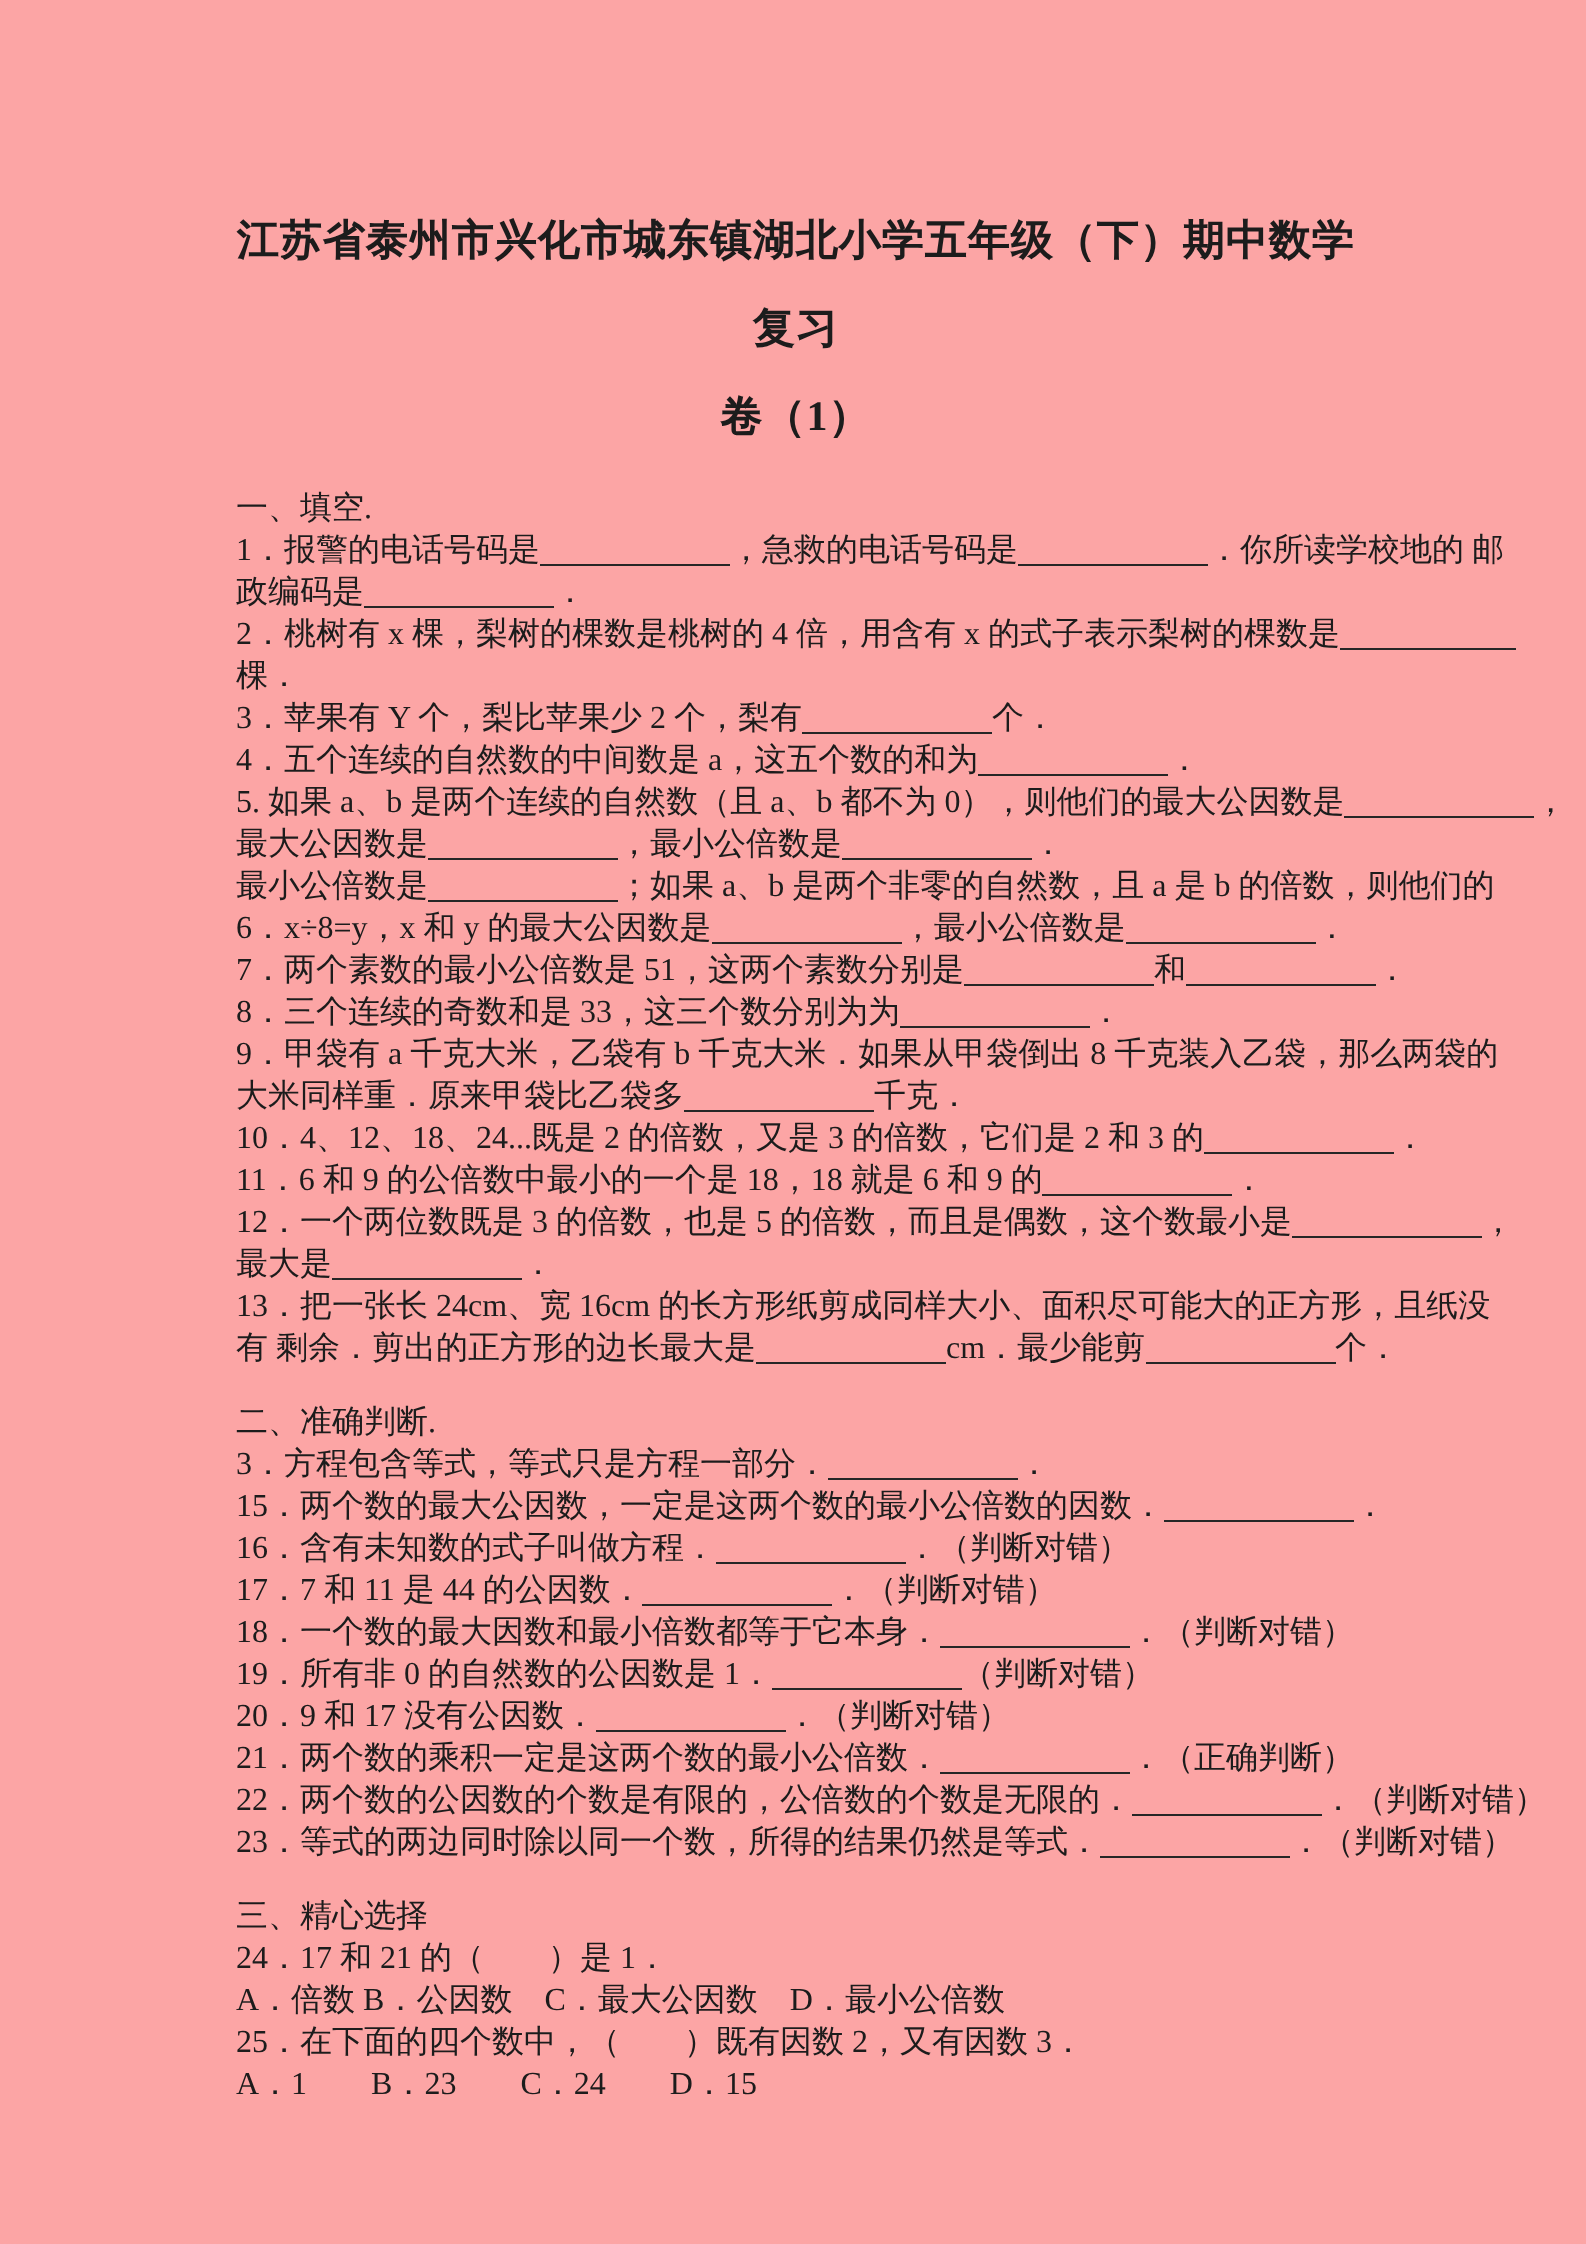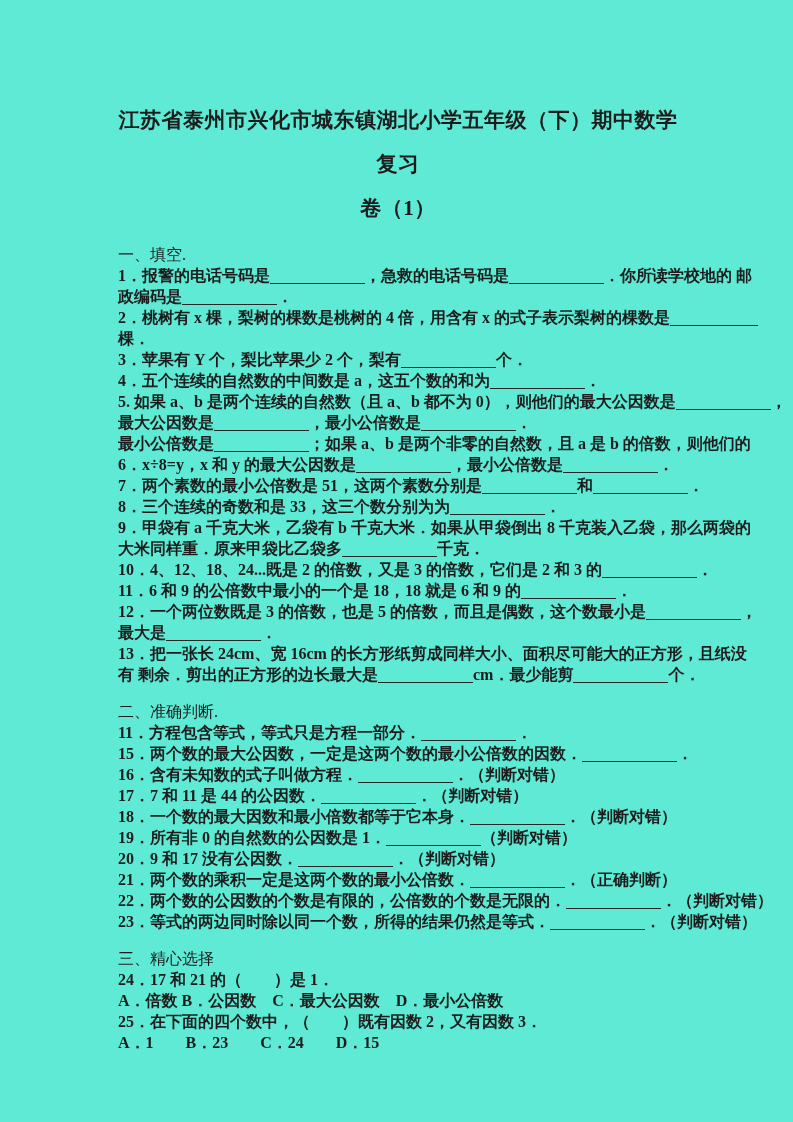--- a/index.html
+++ b/index.html
@@ -4,21 +4,21 @@
 <style>
   html, body {
     margin: 0;
     padding: 0;
     background: #ffffff;
   }
   .page {
     position: relative;
     width: 793px;
     height: 1122px;
-    background: #5eead4;
+    background: #fca5a5;
     font-family: "Liberation Serif", "DejaVu Serif", serif;
     color: #1c1c1c;
     overflow: hidden;
   }
   .content {
     position: absolute;
     left: 118px;
     top: 0;
     width: 560px;
   }
@@ -42,21 +42,20 @@
     white-space: nowrap;
   }
   .sec-heading:first-child {
     margin-top: 0;
   }
   .line {
     font-size: 16px;
     line-height: 21px;
     height: 21px;
     white-space: nowrap;
-    font-weight: bold;
   }
   .blank {
     display: inline-block;
     height: 14px;
     border-bottom: 1px solid #262626;
     vertical-align: -3px;
   }
 </style>
 </head>
 <body>
@@ -83,21 +82,21 @@
         <div class="line"><span>8．三个连续的奇数和是 33，这三个数分别为为</span><span class="blank" style="width: 95px;"></span><span>．</span></div>
         <div class="line"><span>9．甲袋有 a 千克大米，乙袋有 b 千克大米．如果从甲袋倒出 8 千克装入乙袋，那么两袋的</span></div>
         <div class="line"><span>大米同样重．原来甲袋比乙袋多</span><span class="blank" style="width: 95px;"></span><span>千克．</span></div>
         <div class="line"><span>10．4、12、18、24...既是 2 的倍数，又是 3 的倍数，它们是 2 和 3 的</span><span class="blank" style="width: 95px;"></span><span>．</span></div>
         <div class="line"><span>11．6 和 9 的公倍数中最小的一个是 18，18 就是 6 和 9 的</span><span class="blank" style="width: 95px;"></span><span>．</span></div>
         <div class="line"><span>12．一个两位数既是 3 的倍数，也是 5 的倍数，而且是偶数，这个数最小是</span><span class="blank" style="width: 95px;"></span><span>，</span></div>
         <div class="line"><span>最大是</span><span class="blank" style="width: 95px;"></span><span>．</span></div>
         <div class="line"><span>13．把一张长 24cm、宽 16cm 的长方形纸剪成同样大小、面积尽可能大的正方形，且纸没</span></div>
         <div class="line"><span>有 剩余．剪出的正方形的边长最大是</span><span class="blank" style="width: 95px;"></span><span>cm．最少能剪</span><span class="blank" style="width: 95px;"></span><span>个．</span></div>
         <div class="sec-heading">二、准确判断.</div>
-        <div class="line"><span>11．方程包含等式，等式只是方程一部分．</span><span class="blank" style="width: 95px;"></span><span>．</span></div>
+        <div class="line"><span>3．方程包含等式，等式只是方程一部分．</span><span class="blank" style="width: 95px;"></span><span>．</span></div>
         <div class="line"><span>15．两个数的最大公因数，一定是这两个数的最小公倍数的因数．</span><span class="blank" style="width: 95px;"></span><span>．</span></div>
         <div class="line"><span>16．含有未知数的式子叫做方程．</span><span class="blank" style="width: 95px;"></span><span>．（判断对错）</span></div>
         <div class="line"><span>17．7 和 11 是 44 的公因数．</span><span class="blank" style="width: 95px;"></span><span>．（判断对错）</span></div>
         <div class="line"><span>18．一个数的最大因数和最小倍数都等于它本身．</span><span class="blank" style="width: 95px;"></span><span>．（判断对错）</span></div>
         <div class="line"><span>19．所有非 0 的自然数的公因数是 1．</span><span class="blank" style="width: 95px;"></span><span>（判断对错）</span></div>
         <div class="line"><span>20．9 和 17 没有公因数．</span><span class="blank" style="width: 95px;"></span><span>．（判断对错）</span></div>
         <div class="line"><span>21．两个数的乘积一定是这两个数的最小公倍数．</span><span class="blank" style="width: 95px;"></span><span>．（正确判断）</span></div>
         <div class="line"><span>22．两个数的公因数的个数是有限的，公倍数的个数是无限的．</span><span class="blank" style="width: 95px;"></span><span>．（判断对错）</span></div>
         <div class="line"><span>23．等式的两边同时除以同一个数，所得的结果仍然是等式．</span><span class="blank" style="width: 95px;"></span><span>．（判断对错）</span></div>
         <div class="sec-heading">三、精心选择</div>

